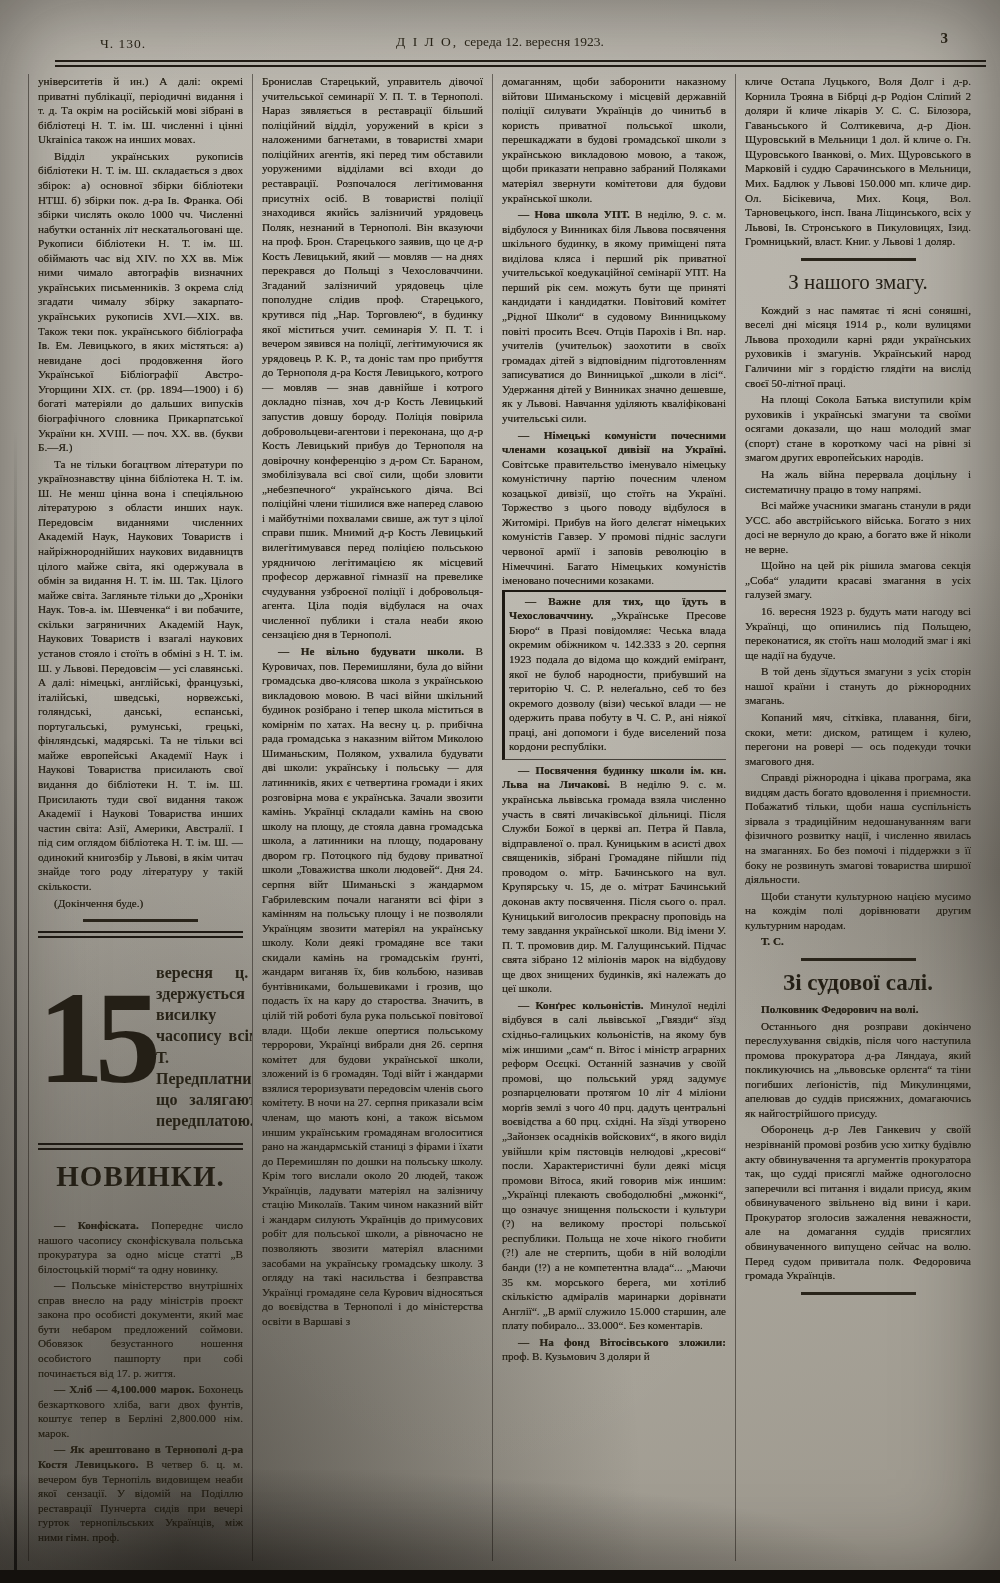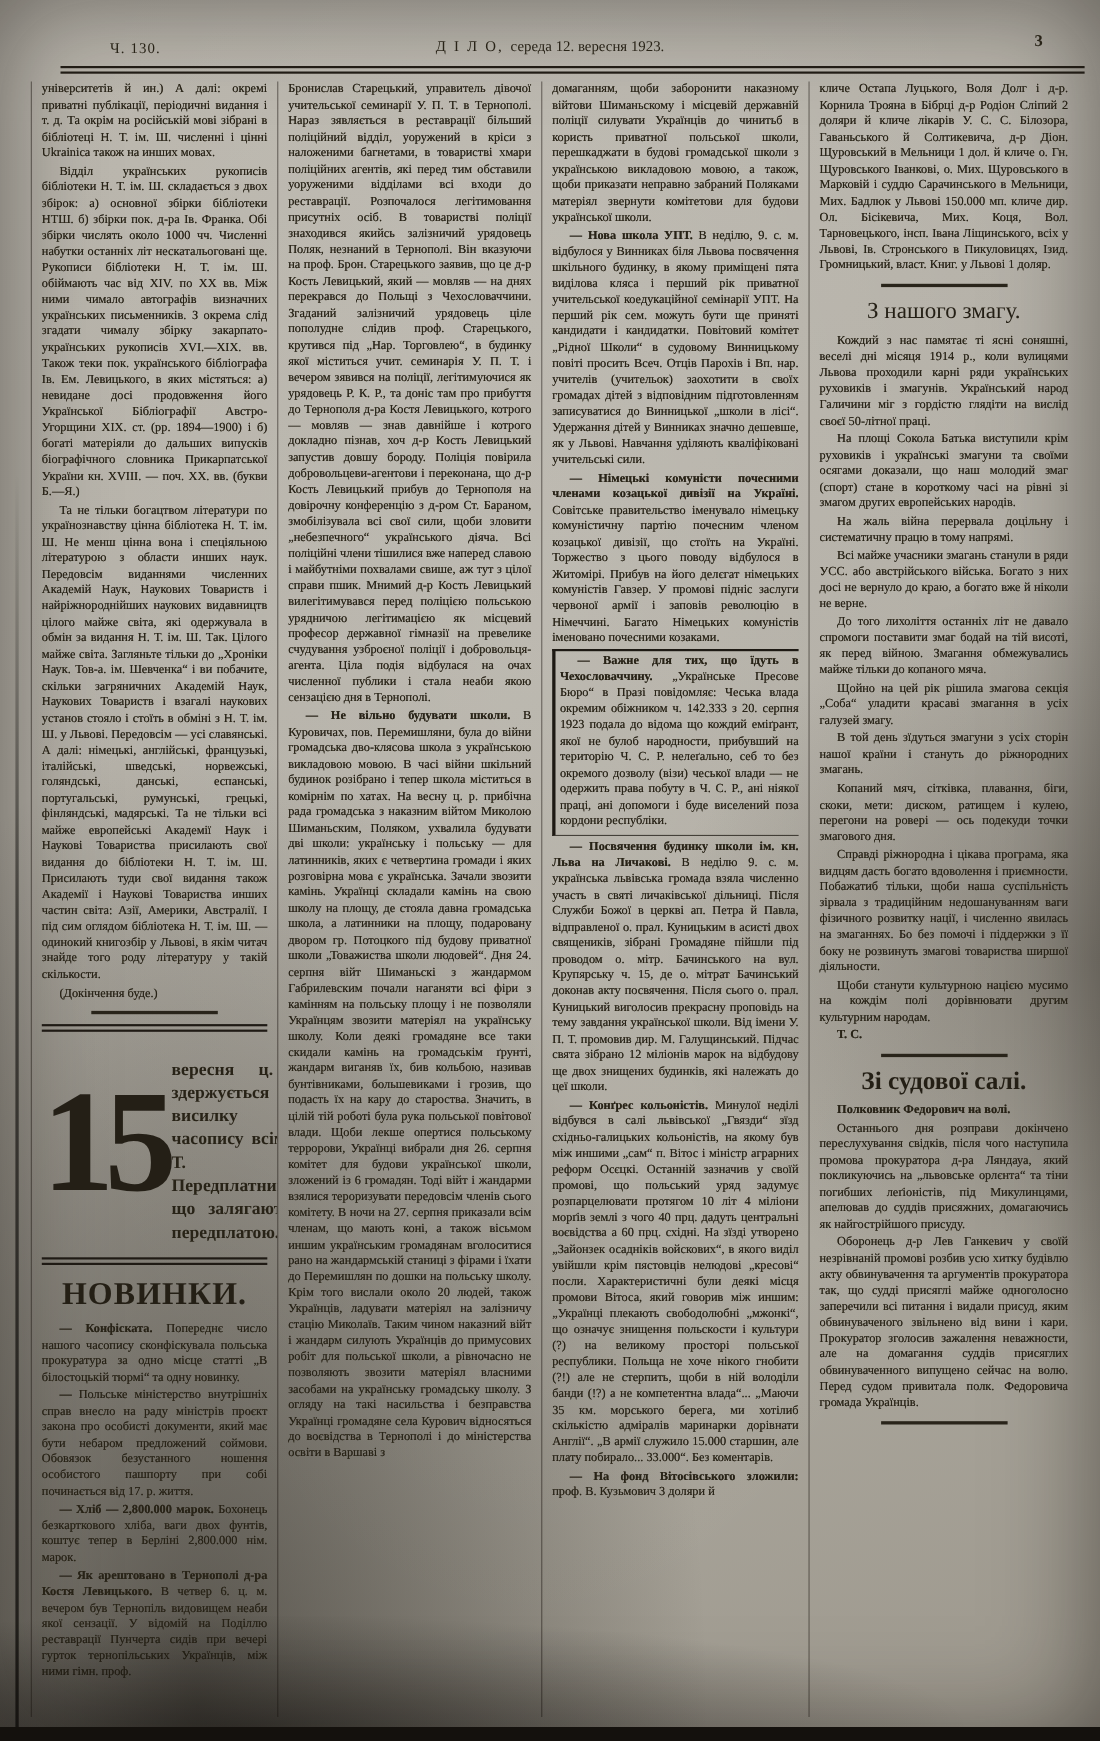--- a/index.html
+++ b/index.html
@@ -38,21 +38,21 @@
     text-shadow:0 0 .4px rgba(40,35,23,.75);}
   p.no-indent{text-indent:0;}
   .lead{font-weight:700;}
   .cont-note{text-align:center;font-size:11.5px;margin:7px 0 5px;text-indent:0;}
   .sep{width:115px;margin:9px auto;border-top:3px solid #29241a;}
   .dbl{height:3px;border-top:2px solid #1f1a14;border-bottom:2px solid #1f1a14;margin:8px 0;}
   .promo{display:flex;align-items:flex-start;padding:8px 0 4px;}
   .promo-num{flex:0 0 92px;font-size:132px;line-height:168px;font-weight:700;letter-spacing:-9px;
     text-align:center;color:#241f16;}
   .promo-text{flex:1;font-size:16px;font-weight:700;line-height:1.32;text-align:justify;padding:8px 0 0 4px;}
-  .news-title{text-align:center;font-size:29px;font-weight:700;letter-spacing:1px;margin:10px 0 8px;color:#241f15;}
+  .news-title{text-align:center;font-size:29px;font-weight:700;letter-spacing:1px;margin:10px 0 25px;color:#241f15;}
   .section-title{text-align:center;font-size:21px;font-weight:400;margin:6px 0 8px;color:#241f15;}
   .court-title{text-align:center;font-size:23px;font-weight:700;margin:8px 0 6px;color:#241f15;}
   .court-sub{font-size:12.5px;font-weight:700;margin:2px 0 8px;text-indent:0;line-height:1.3;}
   .signature{text-align:right;font-weight:700;font-size:11.5px;margin:2px 10px 2px 0;text-indent:0;}
   .box{border-left:3px solid #1d1913;border-top:2px solid #1d1913;border-bottom:1.5px solid rgba(29,25,19,.75);
     padding:2px 0 3px 4px;margin:2px 0 3px;}
   h2{font-family:"Liberation Serif","DejaVu Serif",serif;}
 </style>
 </head>
 <body>
@@ -81,21 +81,21 @@
       <div class="dbl"></div>
       <div class="promo">
         <div class="promo-num">15</div>
         <div class="promo-text">вересня ц. р. здержується висилку часопису всім П. Т. Передплатникам, що залягають з передплатою.</div>
       </div>
       <div class="dbl"></div>
       <h2 class="news-title">НОВИНКИ.</h2>
       <div>
           <p class="para"><span class="lead">— Конфіската. </span><span>Попереднє число нашого часопису сконфіскувала польська прокуратура за одно місце статті „В білостоцькій тюрмі“ та одну новинку.</span></p>
           <p class="para"><span class="lead">— </span><span>Польське міністерство внутрішніх справ внесло на раду міністрів проєкт закона про особисті документи, який має бути небаром предложений соймови. Обовязок безустанного ношення особистого пашпорту при собі починається від 17. р. життя.</span></p>
-          <p class="para"><span class="lead">— Хліб — 2,800.000 марок. </span><span>Бохонець безкарткового хліба, ваги двох фунтів, коштує тепер в Берліні 2,800.000 нім. марок.</span></p>
+          <p class="para"><span class="lead">— Хліб — 4,100.000 марок. </span><span>Бохонець безкарткового хліба, ваги двох фунтів, коштує тепер в Берліні 2,800.000 нім. марок.</span></p>
           <p class="para"><span class="lead">— Як арештовано в Тернополі д-ра Костя Левицького. </span><span>В четвер 6. ц. м. вечером був Тернопіль видовищем неаби якої сензації. У відомій на Поділлю реставрації Пунчерта сидів при вечері гурток тернопільських Українців, між ними гімн. проф.</span></p>
         </div>
     </div>
 
     <div class="col col2">
       <div>
           <p class="para no-indent"><span>Бронислав Старецький, управитель дівочої учительської семинарії У. П. Т. в Тернополі. Нараз зявляється в реставрації більший поліційний відділ, уоружений в кріси з наложеними багнетами, в товаристві хмари поліційних агентів, які перед тим обставили уоруженими відділами всі входи до реставрації. Розпочалося легітимовання присутніх осіб. В товаристві поліції знаходився якийсь залізничий урядовець Поляк, незнаний в Тернополі. Він вказуючи на проф. Брон. Старецького заявив, що це д-р Кость Левицький, який — мовляв — на днях перекрався до Польщі з Чехословаччини. Згаданий залізничий урядовець ціле пополудне слідив проф. Старецького, крутився під „Нар. Торговлею“, в будинку якої міститься учит. семинарія У. П. Т. і вечером зявився на поліції, легітимуючися як урядовець Р. К. Р., та доніс там про прибуття до Тернополя д-ра Костя Левицького, котрого — мовляв — знав давнійше і котрого докладно пізнав, хоч д-р Кость Левицький запустив довшу бороду. Поліція повірила добровольцеви-агентови і переконана, що д-р Кость Левицький прибув до Тернополя на довірочну конференцію з д-ром Ст. Бараном, змобілізувала всі свої сили, щоби зловити „небезпечного“ українського діяча. Всі поліційні члени тішилися вже наперед славою і майбутніми похвалами свише, аж тут з цілої справи пшик. Мнимий д-р Кость Левицький вилегітимувався перед поліцією польською урядничою легітимацією як місцевий професор державної гімназії на превелике счудування узброєної поліції і добровольця-агента. Ціла подія відбулася на очах численної публики і стала неаби якою сензацією дня в Тернополі.</span></p>
           <p class="para"><span class="lead">— Не вільно будувати школи. </span><span>В Куровичах, пов. Перемишляни, була до війни громадська дво-клясова школа з українською викладовою мовою. В часі війни шкільний будинок розібрано і тепер школа міститься в комірнім по хатах. На весну ц. р. прибічна рада громадська з наказним війтом Миколою Шиманьским, Поляком, ухвалила будувати дві школи: українську і польську — для латинників, яких є четвертина громади і яких розговірна мова є українська. Зачали звозити камінь. Українці складали камінь на свою школу на площу, де стояла давна громадська школа, а латинники на площу, подаровану двором гр. Потоцкого під будову приватної школи „Товажиства школи людовей“. Дня 24. серпня війт Шиманьскі з жандармом Габрилевским почали наганяти всі фіри з камінням на польську площу і не позволяли Українцям звозити матеріял на українську школу. Коли деякі громадяне все таки скидали камінь на громадськім ґрунті, жандарм виганяв їх, бив кольбою, називав бунтівниками, большевиками і грозив, що подасть їх на кару до староства. Значить, в цілій тій роботі була рука польської повітової влади. Щоби лекше опертися польському терророви, Українці вибрали дня 26. серпня комітет для будови української школи, зложений із 6 громадян. Тоді війт і жандарми взялися тероризувати передовсім членів сього комітету. В ночи на 27. серпня приказали всім членам, що мають коні, а також вісьмом иншим українським громадянам вголоситися рано на жандармській станиці з фірами і їхати до Перемишлян по дошки на польську школу. Крім того вислали около 20 людей, також Українців, ладувати матеріял на залізничу стацію Миколаїв. Таким чином наказний війт і жандарм силують Українців до примусових робіт для польської школи, а рівночасно не позволяють звозити матеріял власними засобами на українську громадську школу. З огляду на такі насильства і безправства Українці громадяне села Курович відносяться до воєвідства в Тернополі і до міністерства освіти в Варшаві з</span></p>
         </div>
     </div>
@@ -120,22 +120,22 @@
       <div>
           <p class="para no-indent"><span>кличе Остапа Луцького, Воля Долг і д-р. Корнила Трояна в Бібрці д-р Родіон Сліпий 2 доляри й кличе лікарів У. С. С. Білозора, Гаваньського й Солтикевича, д-р Діон. Щуровський в Мельници 1 дол. й кличе о. Гн. Щуровського Іванкові, о. Мих. Щуровського в Марковій і суддю Сарачинського в Мельници, Мих. Бадлюк у Львові 150.000 мп. кличе дир. Ол. Бісікевича, Мих. Коця, Вол. Тарновецького, інсп. Івана Ліщинського, всіх у Львові, Ів. Стронського в Пикуловицях, Ізид. Громницький, власт. Книг. у Львові 1 доляр.</span></p>
         </div>
       <div class="sep"></div>
       <h2 class="section-title">З нашого змагу.</h2>
       <div>
           <p class="para">Кождий з нас памятає ті ясні соняшні, веселі дні місяця 1914 р., коли вулицями Львова проходили карні ряди українських руховиків і змагунів. Український народ Галичини міг з гордістю глядіти на вислід своєї 50-літної праці.</p>
           <p class="para">На площі Сокола Батька виступили крім руховиків і українські змагуни та своїми осягами доказали, що наш молодий змаг (спорт) стане в короткому часі на рівні зі змагом других европейських народів.</p>
           <p class="para">На жаль війна перервала доцільну і систематичну працю в тому напрямі.</p>
           <p class="para">Всі майже учасники змагань станули в ряди УСС. або австрійського війська. Богато з них досі не вернуло до краю, а богато вже й ніколи не верне.</p>
-          <p class="para">До того лихоліття останніх літ не давало спромоги поставити змаг бодай на тій висоті, як перед війною. Змагання обмежувались майже тільки до копаного мяча.</p>
           <p class="para">Щойно на цей рік рішила змагова секція „Соба“ уладити красаві змагання в усіх галузей змагу.</p>
+          <p class="para">16. вересня 1923 р. будуть мати нагоду всі Українці, що опинились під Польщею, переконатися, як стоїть наш молодий змаг і які ще надії на будуче.</p>
           <p class="para">В той день зїдуться змагуни з усіх сторін нашої країни і стануть до ріжнородних змагань.</p>
           <p class="para">Копаний мяч, сітківка, плавання, біги, скоки, мети: диском, ратищем і кулею, перегони на ровері — ось подекуди точки змагового дня.</p>
           <p class="para">Справді ріжнородна і цікава програма, яка видцям дасть богато вдоволення і приємности. Побажатиб тільки, щоби наша суспільність зірвала з традиційним недошануванням ваги фізичного розвитку нації, і численно явилась на змаганнях. Бо без помочі і піддержки з її боку не розвинуть змагові товариства ширшої діяльности.</p>
           <p class="para">Щоби станути культурною нацією мусимо на кождім полі дорівнювати другим культурним народам.</p>
         </div>
       <p class="para signature">Т. С.</p>
       <div class="sep"></div>
       <h2 class="court-title">Зі судової салі.</h2>
       <p class="para court-sub">Полковник Федорович на волі.</p>
       <div>

